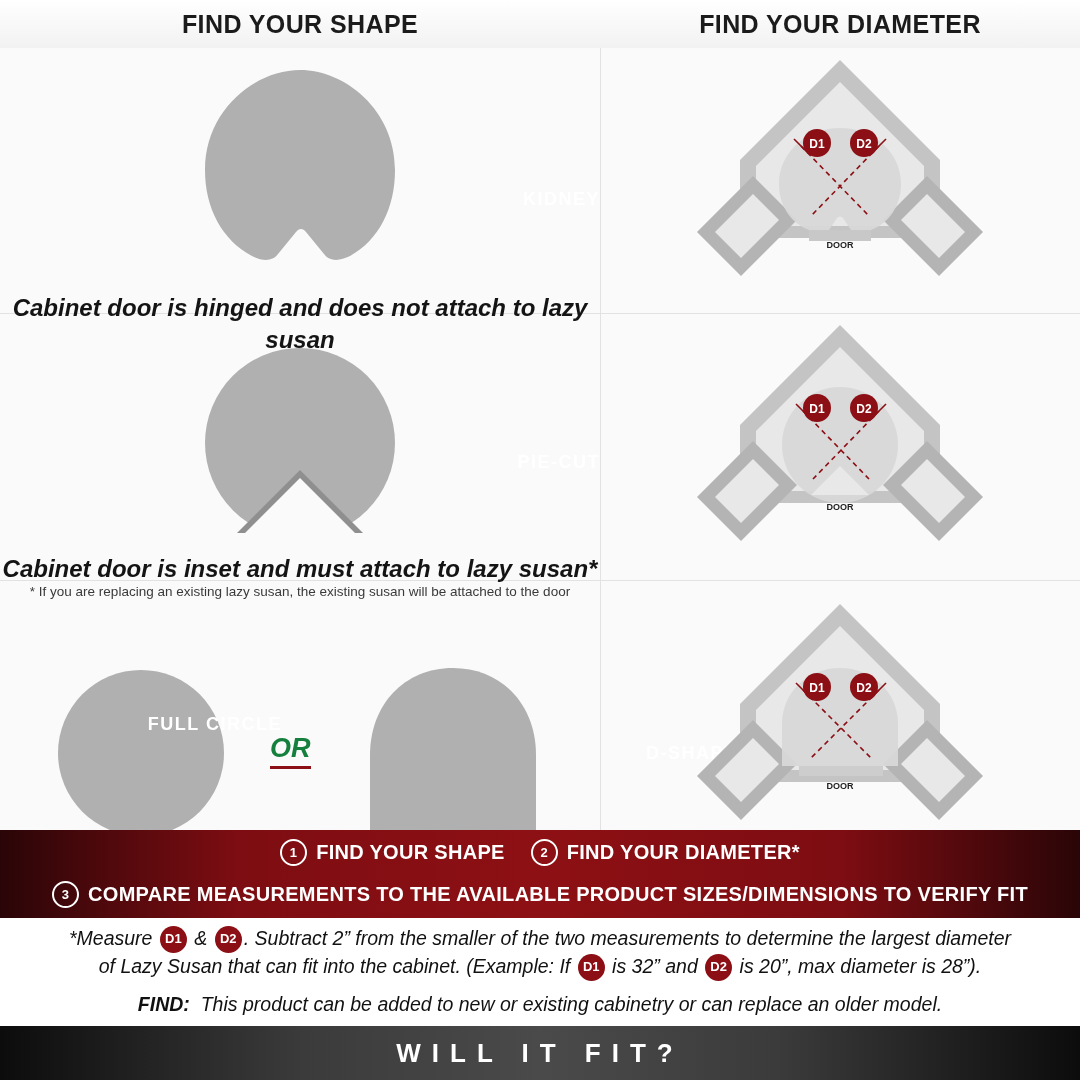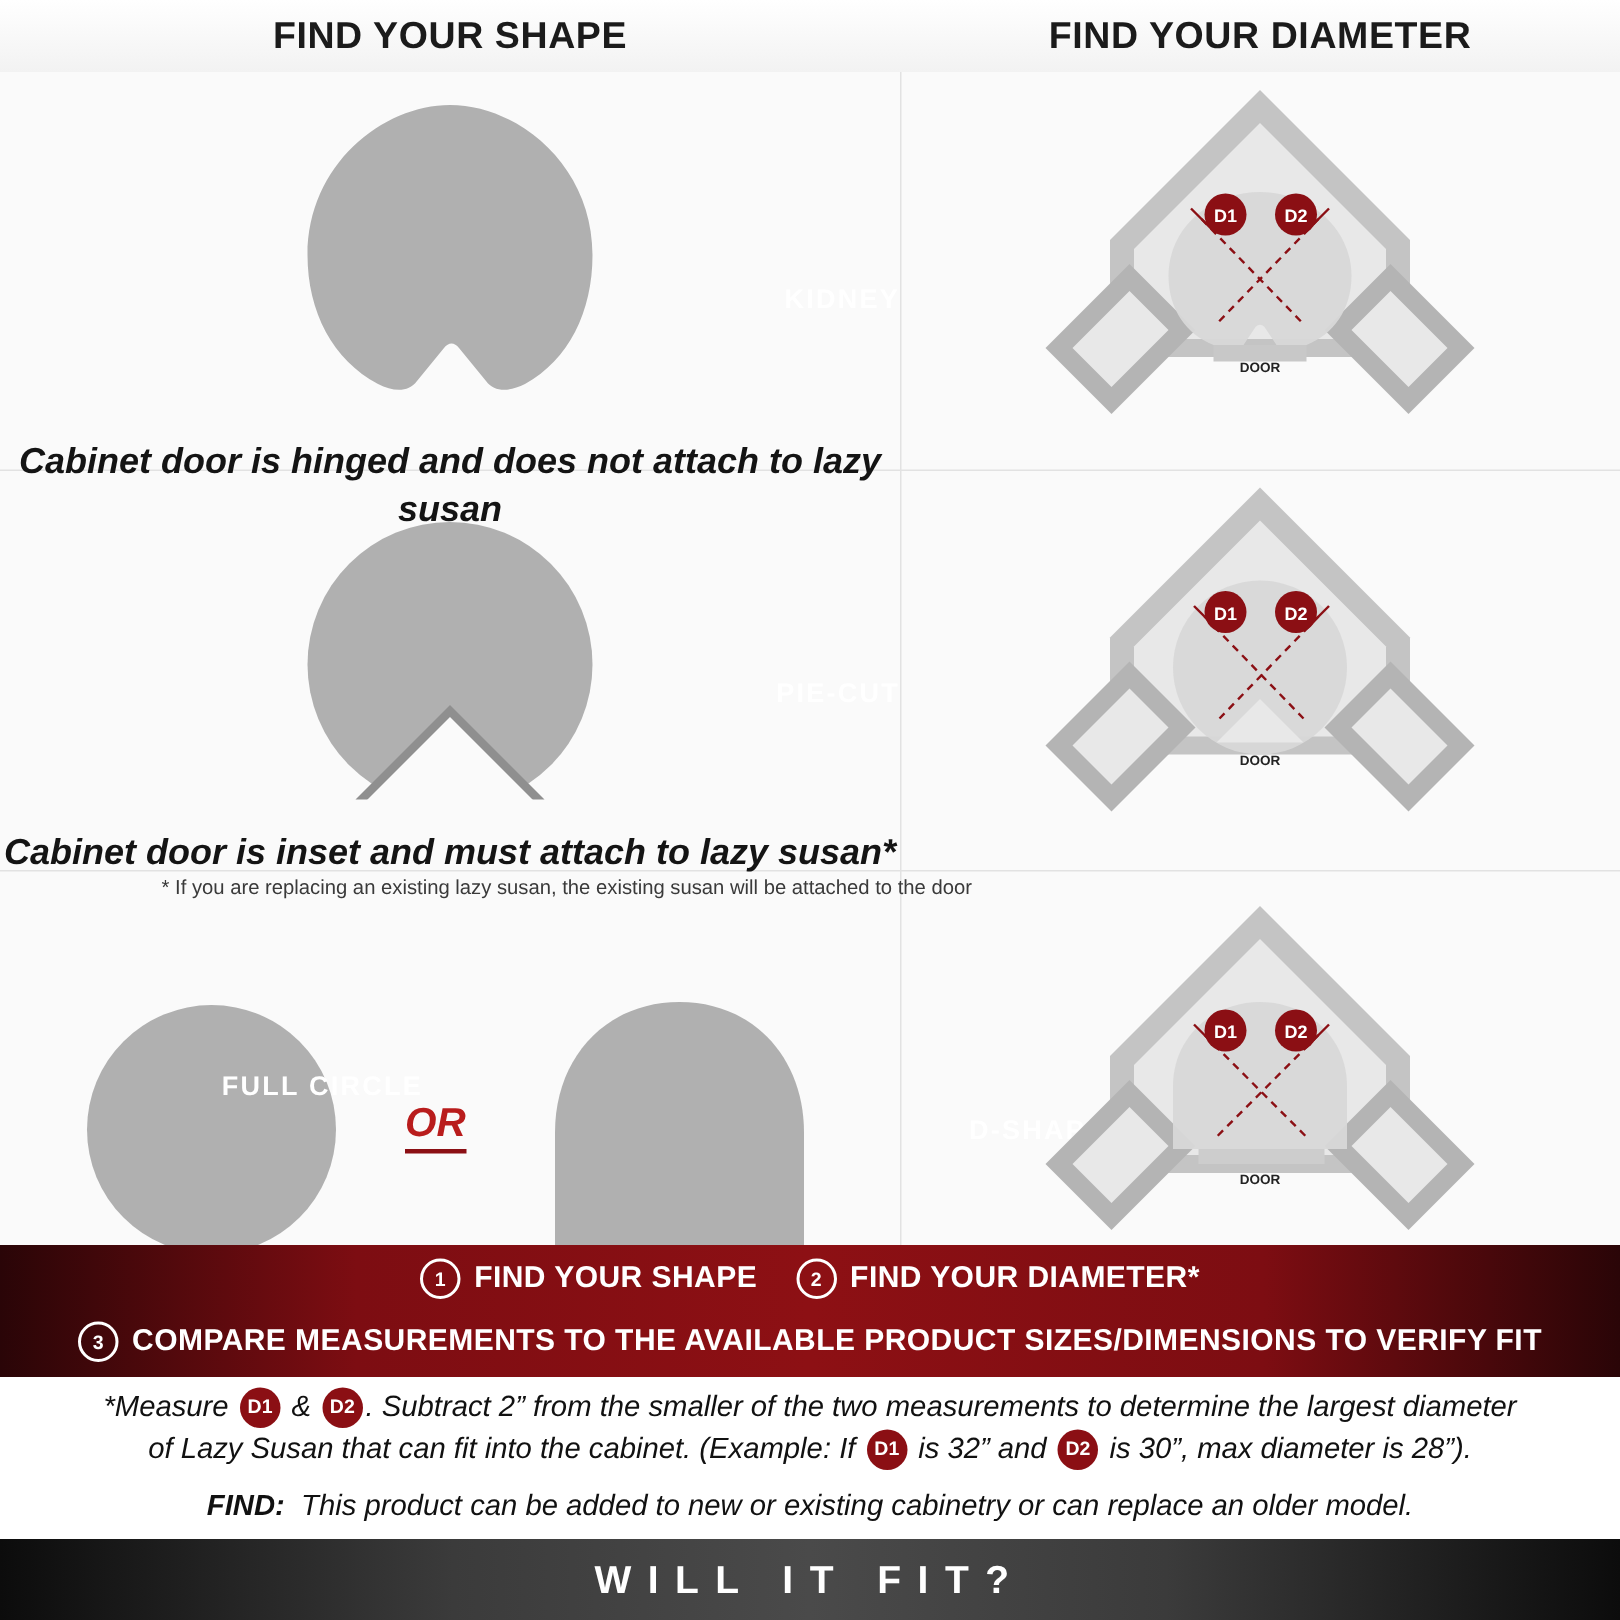--- a/index.html
+++ b/index.html
@@ -43,25 +43,25 @@
 
   .shape-label{
     position:absolute;color:#ffffff;font-weight:bold;font-size:18px;letter-spacing:1.5px;
     text-align:right;line-height:1.25;width:100%;left:0;
   }
   .caption{
     position:absolute;left:0;width:600px;text-align:center;
     font-style:italic;font-weight:bold;font-size:24px;color:#141414;line-height:1.35;
   }
   .subcaption{
-    position:absolute;left:0;width:600px;text-align:right;
-    font-size:13.5px;color:#3a3a3a;line-height:1.35;padding-left:48px;
+    position:absolute;left:0;width:600px;text-align:center;
+    font-size:13.5px;color:#3a3a3a;line-height:1.35;
   }
   .or-badge{
-    position:absolute;font-weight:bold;font-style:italic;font-size:27px;color:#b91c1c;
+    position:absolute;font-weight:bold;font-style:italic;font-size:27px;color:#15803d;
     border-bottom:3px solid #8b0f14;padding-bottom:2px;
   }
 
   
   .band{
     position:absolute;left:0;top:830px;width:1080px;height:88px;
     background:linear-gradient(to right,#2a0507 0%,#7d0d12 22%,#8d1014 50%,#7d0d12 78%,#2a0507 100%);
     color:#fff;
   }
   .band-row{display:flex;align-items:center;justify-content:center;gap:26px;}
@@ -282,21 +282,21 @@
       <span>*Measure</span>
       <span class="pill">D1</span>
       <span>&amp;</span>
       <span class="pill">D2</span><span>. Subtract 2” from the smaller of the two measurements to determine the largest diameter</span>
     </div>
     <div class="note-line" style="top:34px;">
       <span>of Lazy Susan that can fit into the cabinet. (Example: If</span>
       <span class="pill">D1</span>
       <span>is 32” and</span>
       <span class="pill">D2</span>
-      <span>is 30”, max diameter is 28”).</span>
+      <span>is 20”, max diameter is 28”).</span>
     </div>
     <div class="note-line" style="top:72px;">
       <span class="note-bold">FIND:</span>
       &nbsp;<span>This product can be added to new or existing cabinetry or can replace an older model.</span>
     </div>
   </div>
 
   <div class="footer">
     <div class="footer-text">WILL IT FIT?</div>
   </div>

